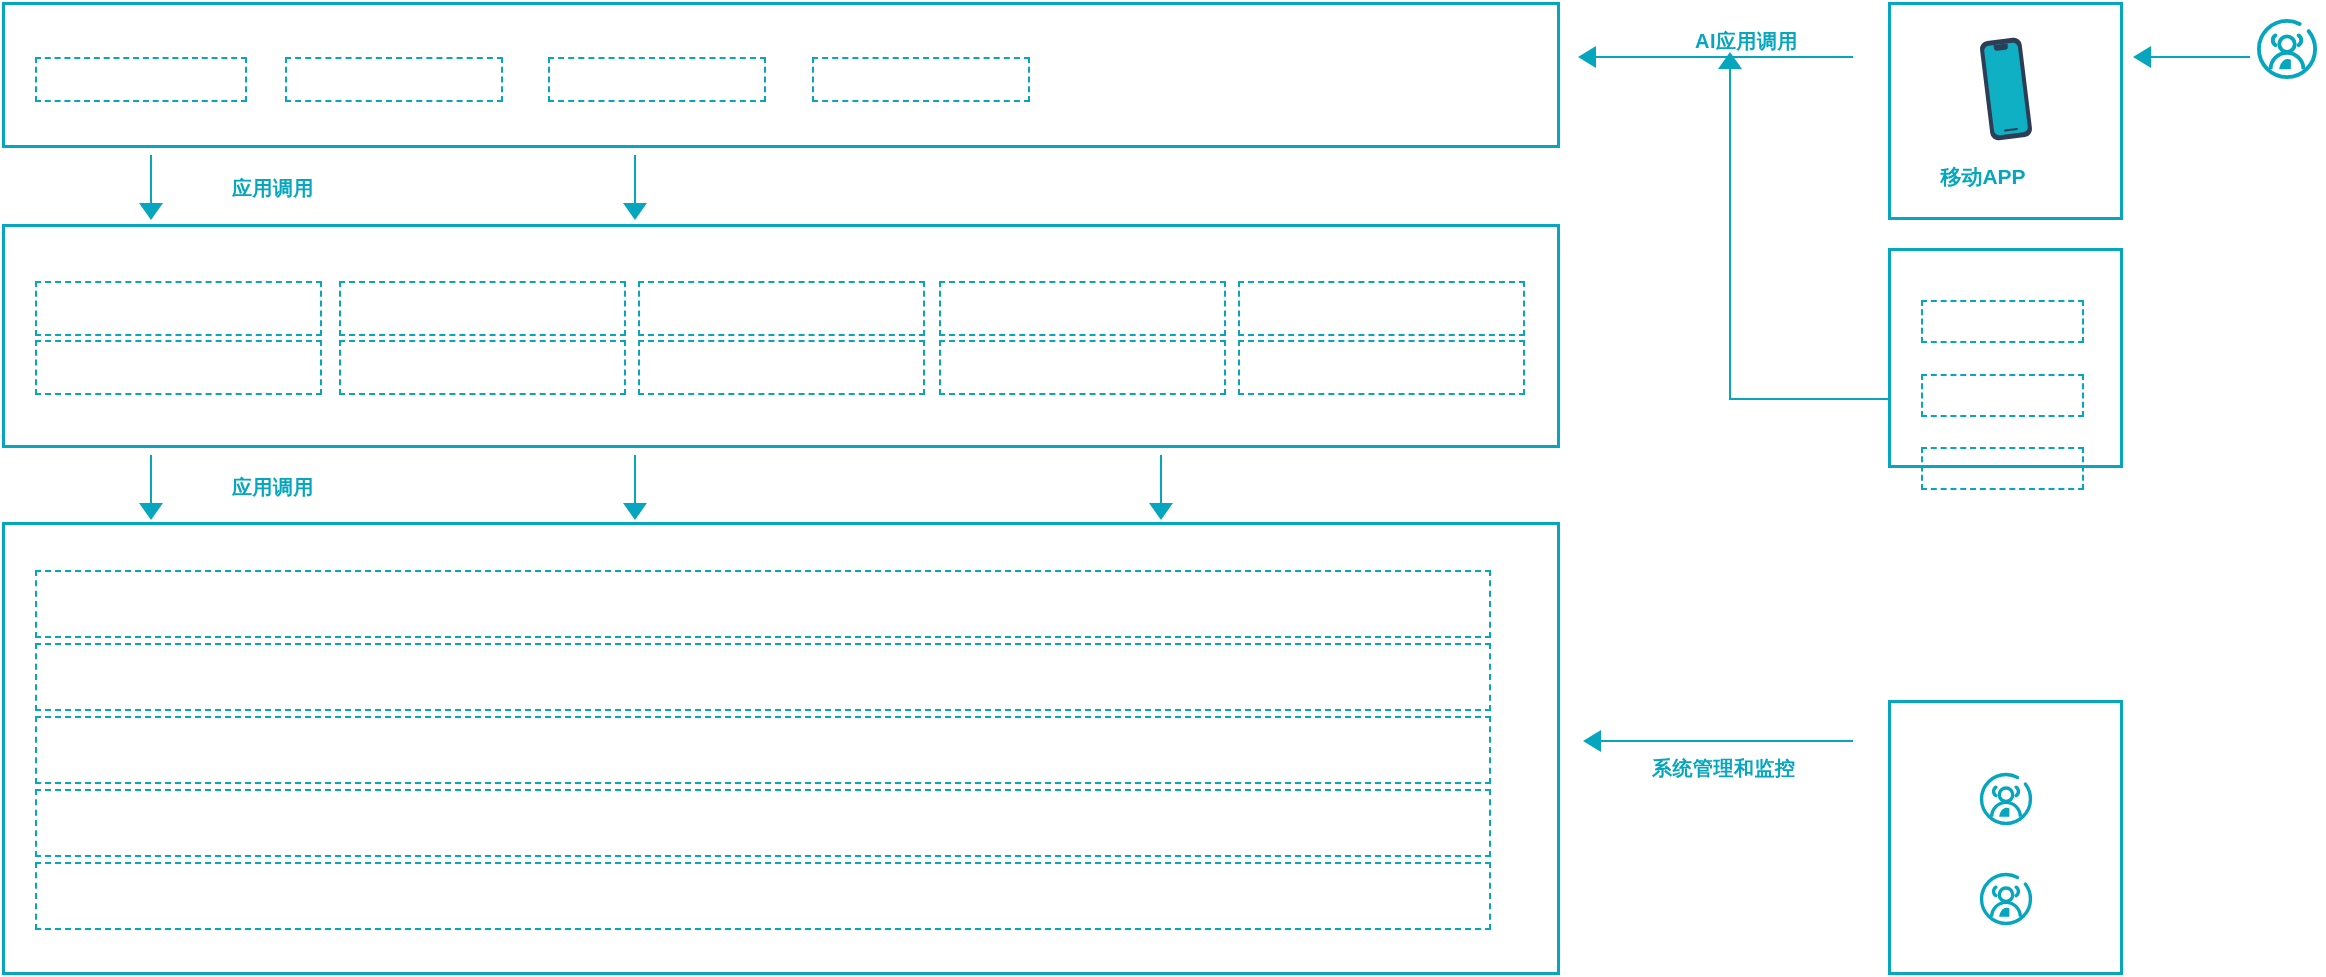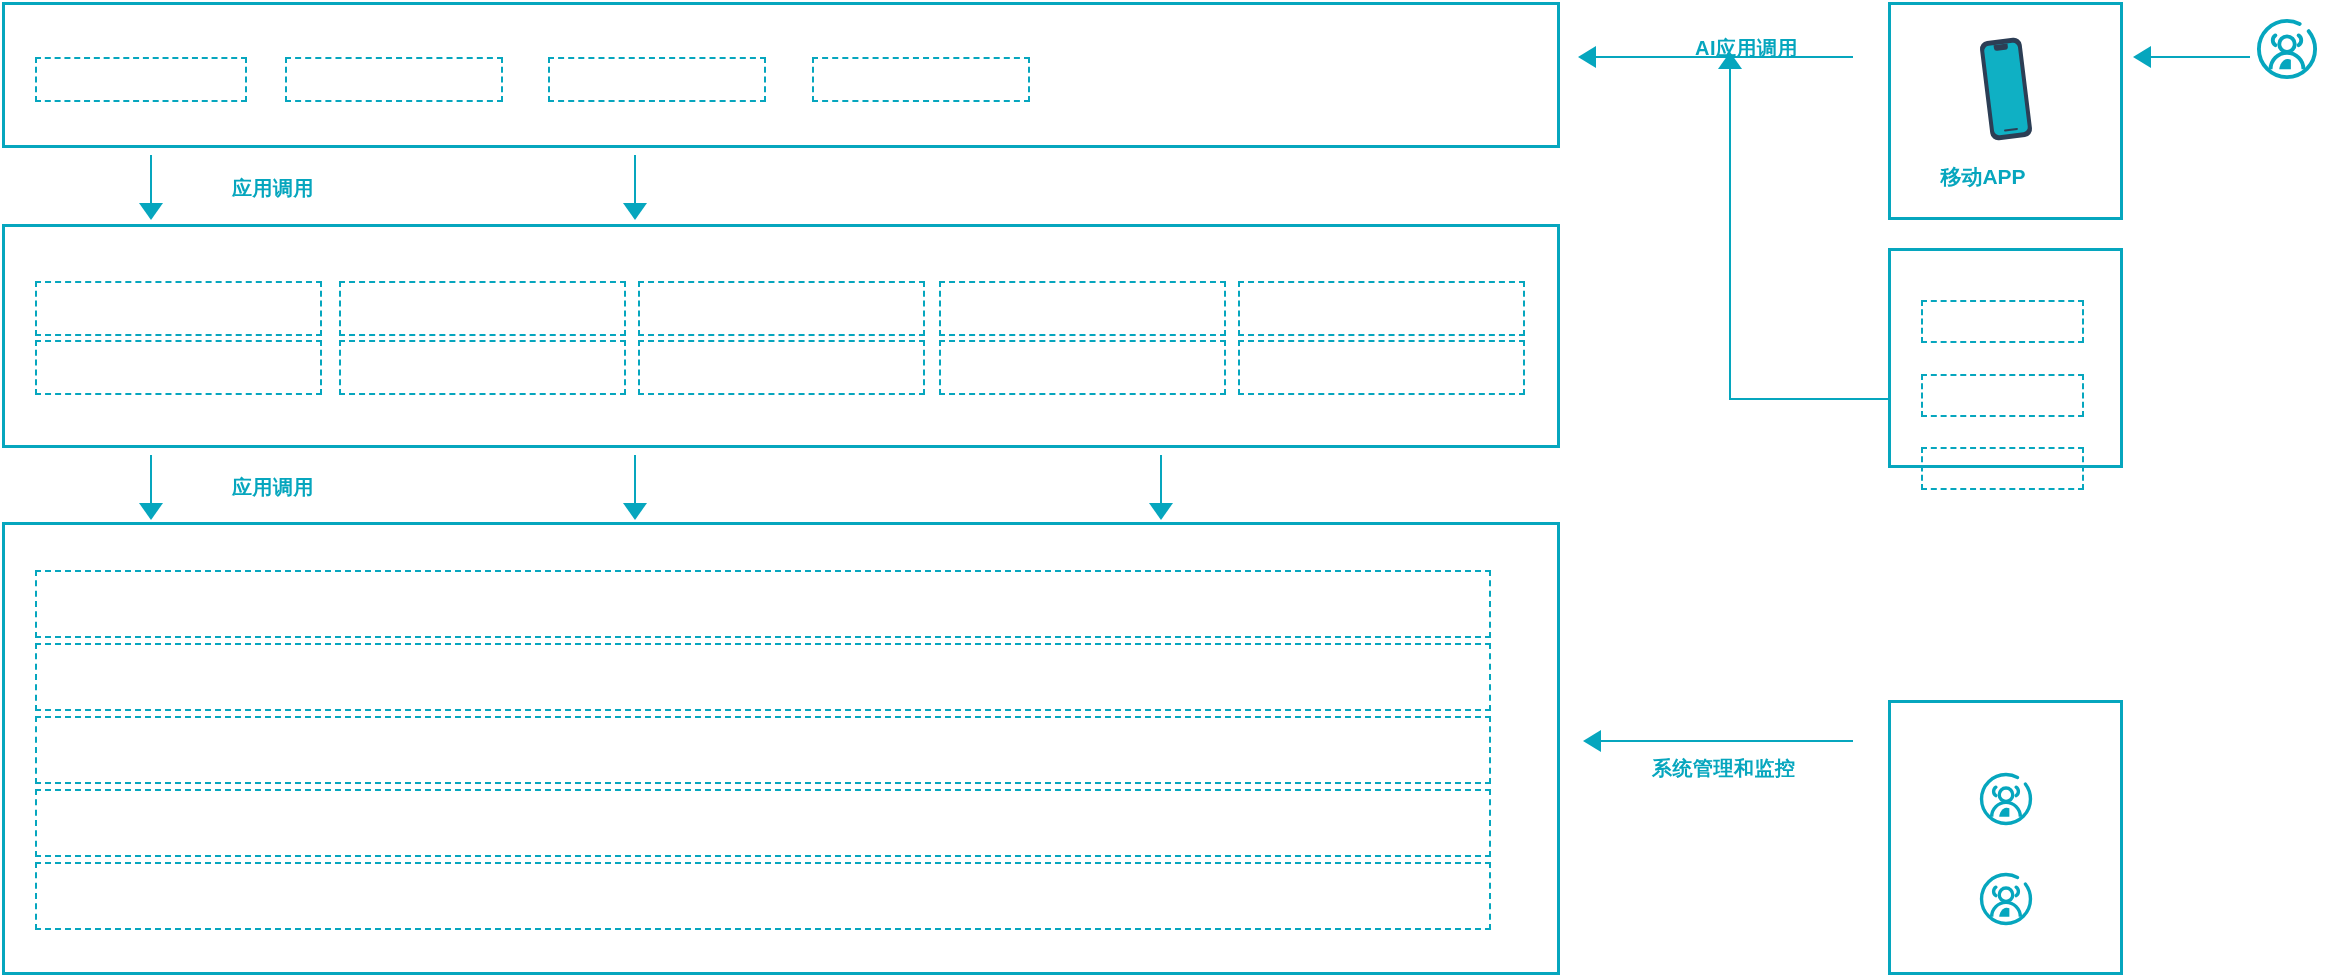--- a/index.html
+++ b/index.html
@@ -233,21 +233,21 @@
     <span class="label" style="left:50%; top:50%; transform:translate(-50%,-50%);"></span>
   </div>
   <div class="dashbox" style="left:35px; top:862px; width:1456px; height:68px;">
     <span class="label" style="left:50%; top:50%; transform:translate(-50%,-50%);"></span>
   </div>
 
   <div class="arrow-left" style="left:1595px; top:56px;">
     <div class="shaft" style="width:258px;"></div>
     <div class="head"></div>
   </div>
-  <div class="label" style="left:1695px; top:38px;">AI应用调用</div>
+  <div class="label" style="left:1695px; top:31px;">AI应用调用</div>
 
   <div class="elbow" style="left:1729px; top:68px;">
     <div class="v" style="left:0; top:0; height:332px;"></div>
     <div class="h" style="left:0; top:330px; width:160px;"></div>
   </div>
   <div class="arrow-up" style="left:1729px; top:68px;">
     <div class="shaft" style="height:0;"></div>
     <div class="head"></div>
   </div>
 

